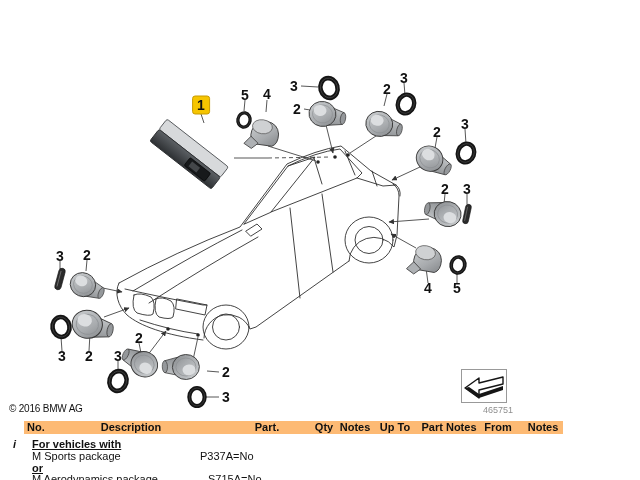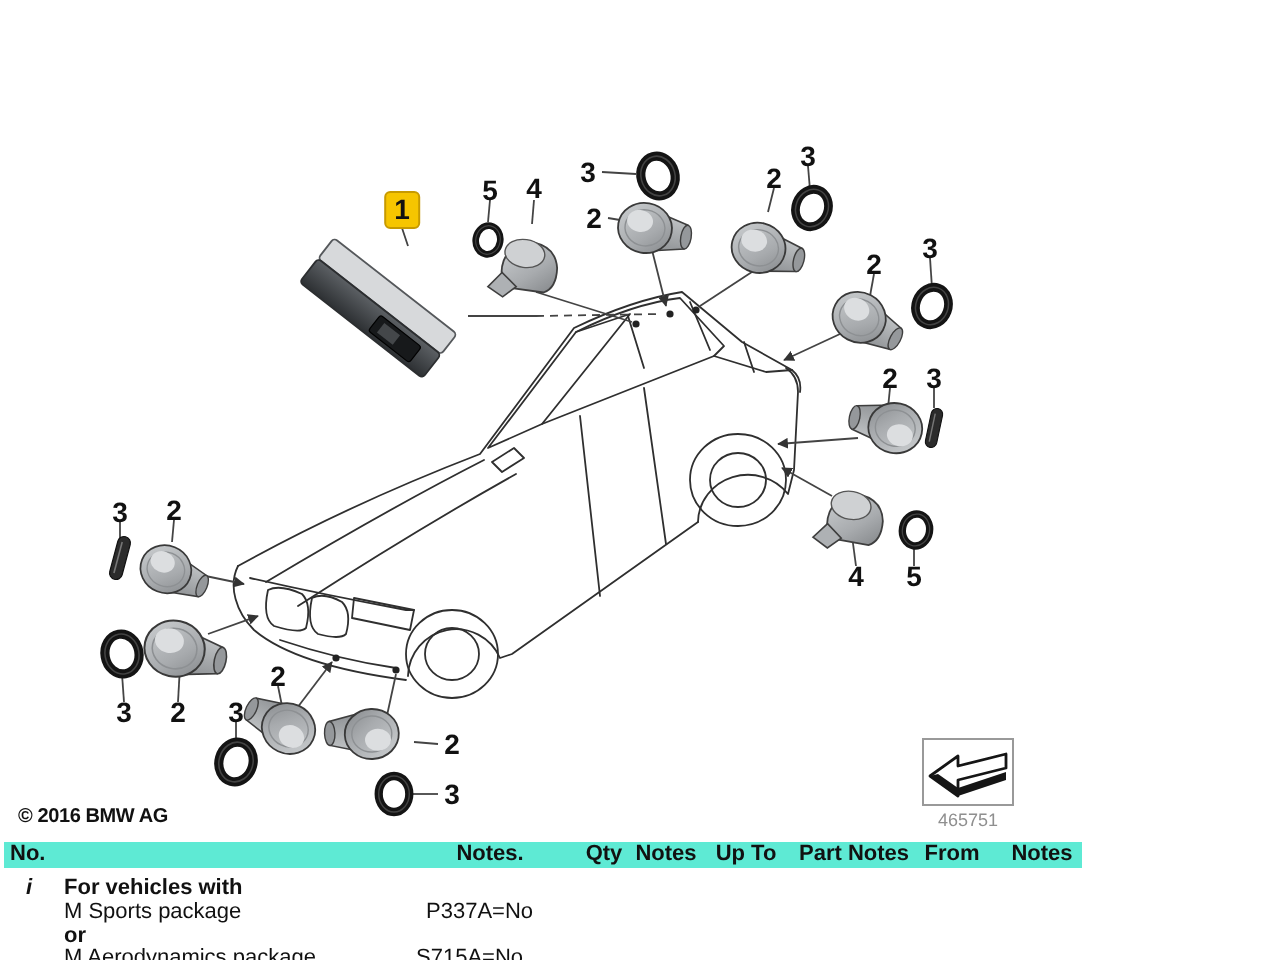--- a/index.html
+++ b/index.html
@@ -6,34 +6,34 @@
   body{width:640px;height:480px;overflow:hidden;background:#fff;
        font-family:"Liberation Sans", sans-serif;color:#1a1a1a;}
   #stage{position:relative;width:640px;height:480px;background:#fff;}
   #diagram{position:absolute;left:0;top:0;width:640px;height:420px;}
   svg{display:block;}
   .callout{position:absolute;transform:translate(-50%,-50%);
            font-size:14px;font-weight:bold;color:#111;line-height:1;
            letter-spacing:0;}
   .callout.hl{background:#f6c500;border:1.5px solid #c79a00;border-radius:3px;
               padding:1px 4px 2px 4px;}
-  #copyright{position:absolute;left:9px;top:403px;font-size:10px;font-weight:bold;
+  #copyright{position:absolute;left:9px;top:403px;font-size:10px;font-weight:normal;
              color:#111;letter-spacing:-0.2px;}
   #refbox{position:absolute;left:461px;top:369px;width:46px;height:34px;
           border:1px solid #999;background:#fff;box-sizing:border-box;}
-  #refnum{position:absolute;left:455px;top:405px;width:58px;text-align:center;
+  #refnum{position:absolute;left:455px;top:405px;width:58px;text-align:right;
           font-size:9px;color:#8f8f8f;}
   
-  #theader{position:absolute;left:2px;top:421px;width:539px;height:13px;
-           background:#5eead4;}
+  #theader{position:absolute;left:24px;top:421px;width:539px;height:13px;
+           background:#fdba74;}
   .hcell{position:absolute;top:1px;font-size:11px;font-weight:bold;color:#111;
          text-align:center;line-height:11px;}
   .trow{position:absolute;left:0;top:436px;width:546px;height:44px;}
   .tcell{position:absolute;font-size:11px;line-height:11px;color:#111;}
-  .b{font-weight:bold;}
+  .b{font-weight:bold;text-decoration:underline;}
   .it{font-style:italic;font-weight:bold;}
 </style>
 </head>
 <body>
 
 <div id="stage">
 
   <div id="diagram">
     <svg width="640" height="420" viewBox="0 0 640 420">
       <defs>
@@ -203,32 +203,33 @@
         <polygon points="3,18 17,8 17,13 41,7 41,14 17,20 17,28" fill="#fff" stroke="#151515" stroke-width="1.4" stroke-linejoin="round"></polygon>
         <polygon points="3,18 17,28 17,24 7,17" fill="#151515"></polygon>
         <polygon points="17,24 41,16 41,20 17,28" fill="#151515"></polygon>
       </svg>
     </div>
     <div id="refnum">465751</div>
   </div>
 
   <div id="theader">
     <span class="hcell" style="left:3px;width:30px;text-align:left">No.</span>
-    <span class="hcell" style="left:203px;width:80px">Notes.</span>
+    <span class="hcell" style="left:47px;width:120px">Description</span>
+    <span class="hcell" style="left:203px;width:80px">Part.</span>
     <span class="hcell" style="left:280px;width:40px">Qty</span>
     <span class="hcell" style="left:311px;width:40px">Notes</span>
     <span class="hcell" style="left:345px;width:52px">Up To</span>
     <span class="hcell" style="left:385px;width:80px">Part Notes</span>
     <span class="hcell" style="left:444px;width:60px">From</span>
     <span class="hcell" style="left:489px;width:60px">Notes</span>
   </div>
 
   <div class="trow">
     <span class="tcell it" style="left:13px;top:3px">i</span>
     <span class="tcell b" style="left:32px;top:3px">For vehicles with</span>
     <span class="tcell" style="left:32px;top:15px">M Sports package</span>
-    <span class="tcell" style="left:213px;top:15px">P337A=No</span>
+    <span class="tcell" style="left:200px;top:15px">P337A=No</span>
     <span class="tcell b" style="left:32px;top:27px">or</span>
     <span class="tcell" style="left:32px;top:38px">M Aerodynamics package</span>
     <span class="tcell" style="left:208px;top:38px">S715A=No</span>
   </div>
 
 </div>
 
 </body></html>

